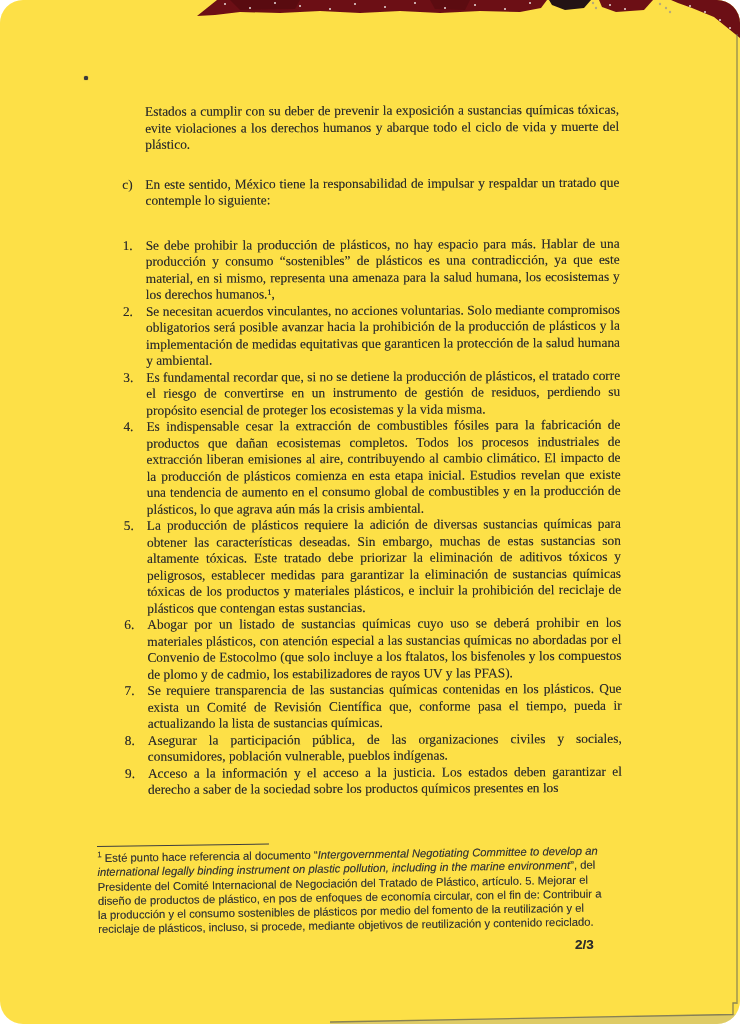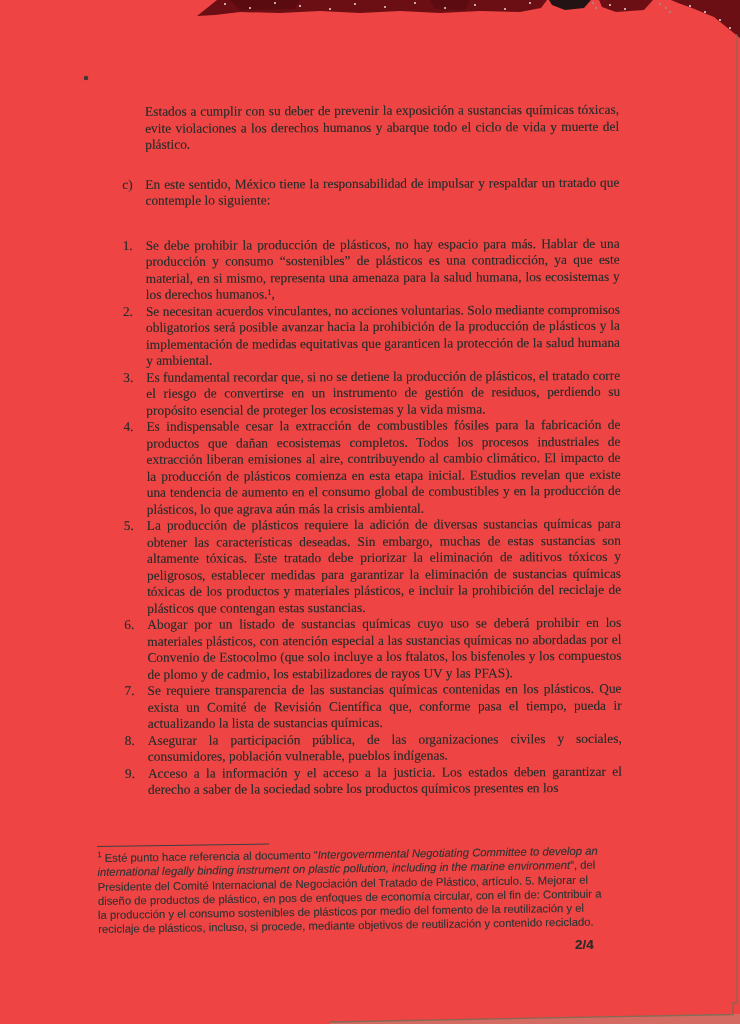--- a/index.html
+++ b/index.html
@@ -1,21 +1,22 @@
 <!DOCTYPE html>
 <html><head>
 <meta charset="utf-8">
 <style>
   html,body{margin:0;padding:0;}
   .page{
     position:relative;
     width:740px;height:1024px;
-    background:#ef4444;
+    background:#fde047;
     overflow:hidden;
     font-family:"Liberation Serif", serif;
+    border-radius:23px;
   }
   .content{
     position:absolute;
     left:122px;top:104px;width:497px;
     color:#2c2b29;
     font-size:13.4px;line-height:16.5px;
     text-shadow:0 0 .5px rgba(60,58,55,.55);
     transform:rotate(-0.25deg);
     transform-origin:left top;
   }
@@ -173,21 +174,21 @@
         <span class="txt">Acceso a la información y el acceso a la justicia. Los estados deben garantizar el derecho a saber de la sociedad sobre los productos químicos presentes en los</span>
       </li>
     </ol>
   </div>
 
   <div class="footnote">
     <div class="footnote-rule"></div>
     <p class="footnote-text"><sup>1</sup><span> Esté punto hace referencia al documento “</span><i>Intergovernmental Negotiating Committee to develop an international legally binding instrument on plastic pollution, including in the marine environment</i><span>”, del Presidente del Comité Internacional de Negociación del Tratado de Plástico, artículo. 5. Mejorar el diseño de productos de plástico, en pos de enfoques de economía circular, con el fin de: Contribuir a la producción y el consumo sostenibles de plásticos por medio del fomento de la reutilización y el reciclaje de plásticos, incluso, si procede, mediante objetivos de reutilización y contenido reciclado.</span></p>
   </div>
 
-  <div class="page-number">2/4</div>
+  <div class="page-number">2/3</div>
 
   <div class="edge-right"></div>
 
   <svg class="edge-bottom" width="740" height="29" viewBox="0 0 740 29">
     <polygon points="330,27 733,19 740,19 740,29 330,29" fill="#aaa795" opacity=".38"></polygon>
     <polyline points="330,27 733,19.5 733,8 736.5,8" stroke="#6f6d52" stroke-width="1.3" fill="none" opacity=".8"></polyline>
   </svg>
 
 </div>
 

